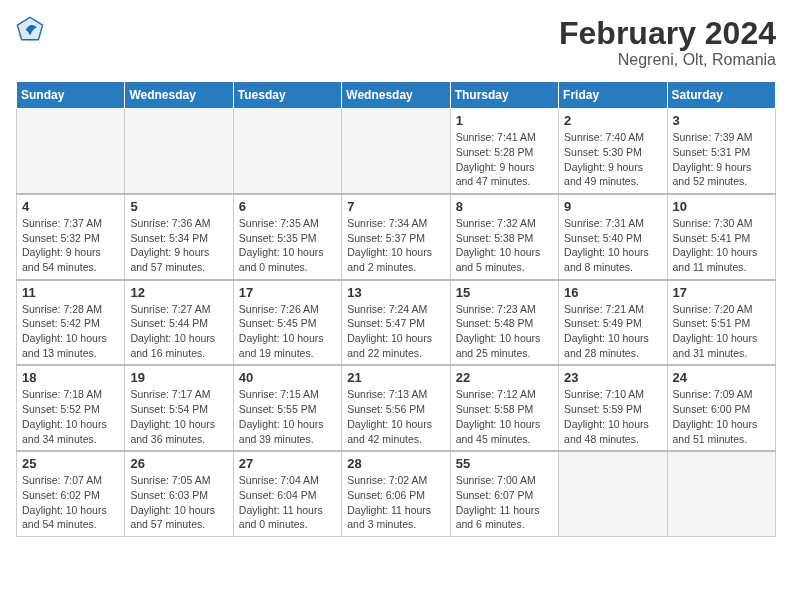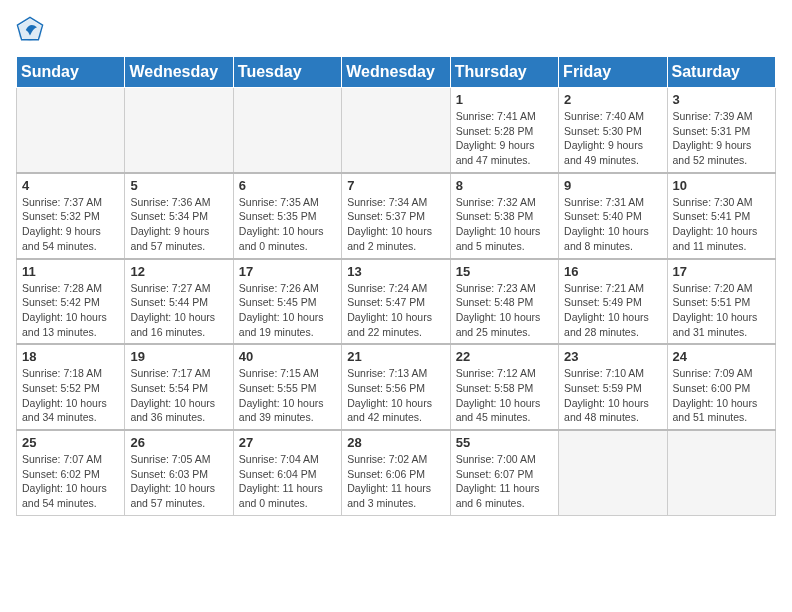--- a/index.html
+++ b/index.html
@@ -49,21 +49,21 @@
     .calendar {
       width: 100%;
       border-collapse: collapse;
       font-size: 11px;
     }
     .calendar th {
       background: #2a7ac0;
       color: #fff;
       padding: 6px 4px;
       text-align: left;
-      font-size: 16px;
+      font-size: 12px;
       font-weight: bold;
       border: 1px solid #fff;
     }
     .calendar td {
       border: 1px solid #ccc;
       vertical-align: top;
       padding: 4px 5px;
       width: 108px;
       min-height: 80px;
       background: #fff;
@@ -90,20 +90,24 @@
 </head>
 <body>
 
 <div class="header">
   <div class="logo">
     <svg class="logo-icon" viewBox="0 0 40 40" xmlns="http://www.w3.org/2000/svg">
       <polygon points="20,4 36,14 36,30 20,36 4,30 4,14" fill="#1a6fba" opacity="0.15"></polygon>
       <polygon points="20,2 38,13 32,34 8,34 2,13" fill="none" stroke="#1a6fba" stroke-width="2"></polygon>
       <path d="M14,20 Q20,8 30,16 Q24,18 20,28 Q18,22 14,20Z" fill="#1a6fba"></path>
     </svg>
+  </div>
+  <div class="title-block">
+    <h1>February 2024</h1>
+    <h2>Negreni, Olt, Romania</h2>
   </div>
 </div>
 
 <table class="calendar">
   <thead>
     <tr>
     <th>Sunday</th>
         <th>Wednesday</th>
         <th>Tuesday</th>
         <th>Wednesday</th>

